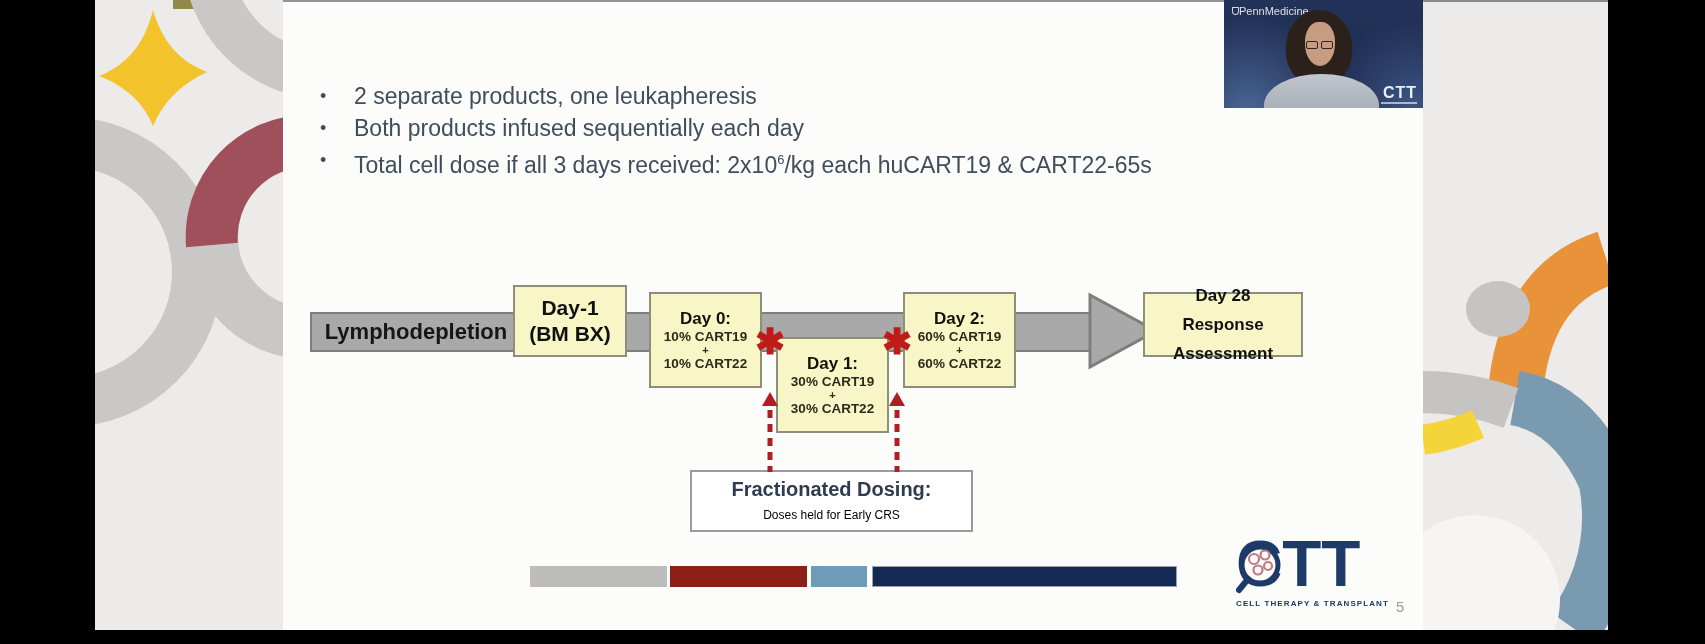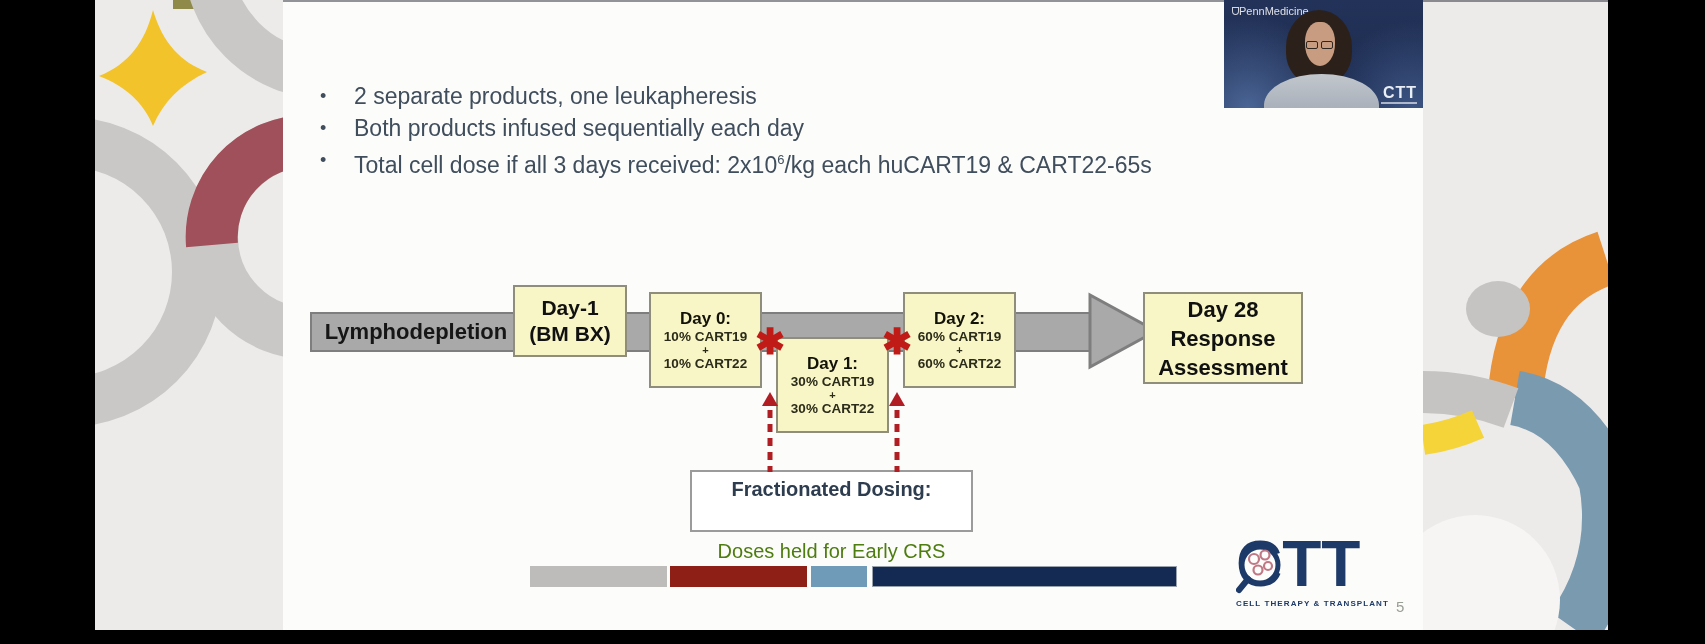--- a/index.html
+++ b/index.html
@@ -27,32 +27,32 @@
   .ybox{position:absolute;background:#f8f6c6;border:2px solid #8e8e7a;box-sizing:border-box;
         display:flex;flex-direction:column;justify-content:center;align-items:center;
         text-align:center;z-index:2;}
   .box-dayminus1{left:513px;top:285px;width:114px;height:72px;font-size:21px;font-weight:bold;
                  color:#111;line-height:26px;}
   .box-day{width:113px;height:96px;top:292px;}
   .box-day0{left:649px;} .box-day1{left:776px;margin-top:45px;} .box-day2{left:903px;}
   .box-day .d-title{font-size:17px;font-weight:bold;color:#121208;line-height:20px;}
   .box-day .d-line{font-size:13.5px;font-weight:bold;color:#2b2b1a;line-height:16px;}
   .box-day .d-plus{font-size:11px;font-weight:bold;color:#2b2b1a;line-height:11px;}
-  .box-day28{left:1143px;top:292px;width:160px;height:92px;font-size:22px;font-weight:bold;
+  .box-day28{left:1143px;top:292px;width:160px;height:65px;font-size:17px;font-weight:bold;
              color:#111;line-height:29px;}
   .asterisk{position:absolute;top:324px;width:36px;text-align:center;font-size:36px;font-weight:bold;
             color:#c11b17;z-index:3;line-height:36px;}
   .asterisk1{left:752px;} .asterisk2{left:879px;}
   .dash-arrow{position:absolute;top:392px;z-index:2;}
   .dash-arrow.a1{left:758px;} .dash-arrow.a2{left:885px;}
   
   .callout{position:absolute;left:690px;top:470px;width:283px;height:62px;background:#fff;
            border:2px solid #9b9b9b;box-sizing:border-box;text-align:center;padding-top:4px;}
   .callout .c-title{font-size:20px;font-weight:bold;color:#2d3c4e;line-height:26px;}
-  .callout .c-sub{font-size:20px;color:#4d7c0f;line-height:26px;margin-top:36px;}
+  .callout .c-sub{font-size:12px;color:#000000;line-height:26px;}
   
   .penn-logo{position:absolute;left:338px;top:561px;display:flex;align-items:center;gap:8px;}
   .penn-text{font-family:"Liberation Serif",serif;font-size:26px;color:#26425f;letter-spacing:-0.5px;}
   .colorbar{position:absolute;left:530px;top:566px;height:21px;display:flex;}
   .colorbar .seg{height:21px;}
   .seg-gray{width:137px;background:#bdbcbb;margin-right:3px;}
   .seg-maroon{width:137px;background:#8e1f16;margin-right:4px;}
   .seg-steel{width:56px;background:#6f9ab8;margin-right:5px;}
   .seg-navy{width:305px;background:#152a52;border:1px solid #9aa2ad;box-sizing:border-box;}
   .ctt-logo{position:absolute;left:1236px;top:536px;width:160px;}

